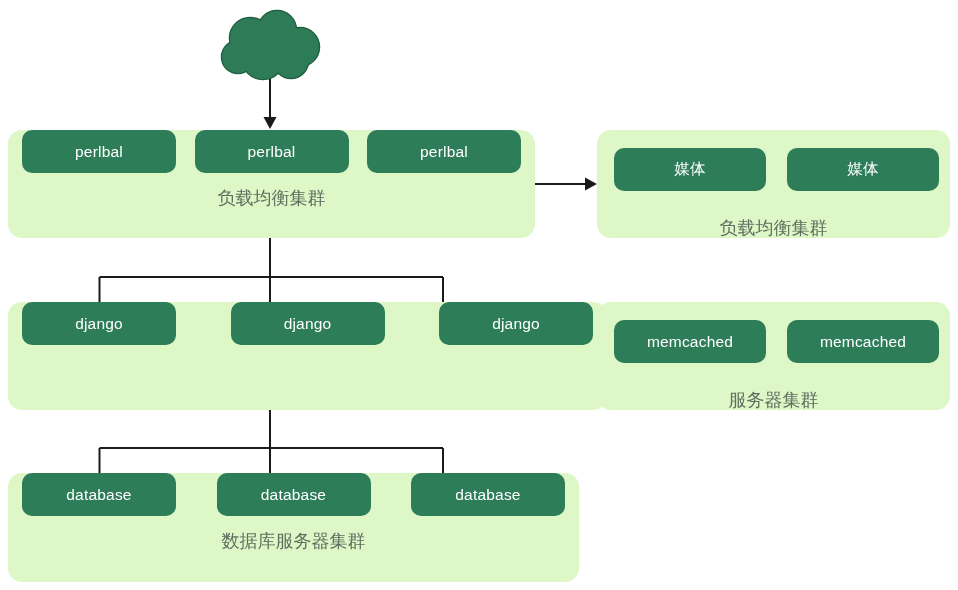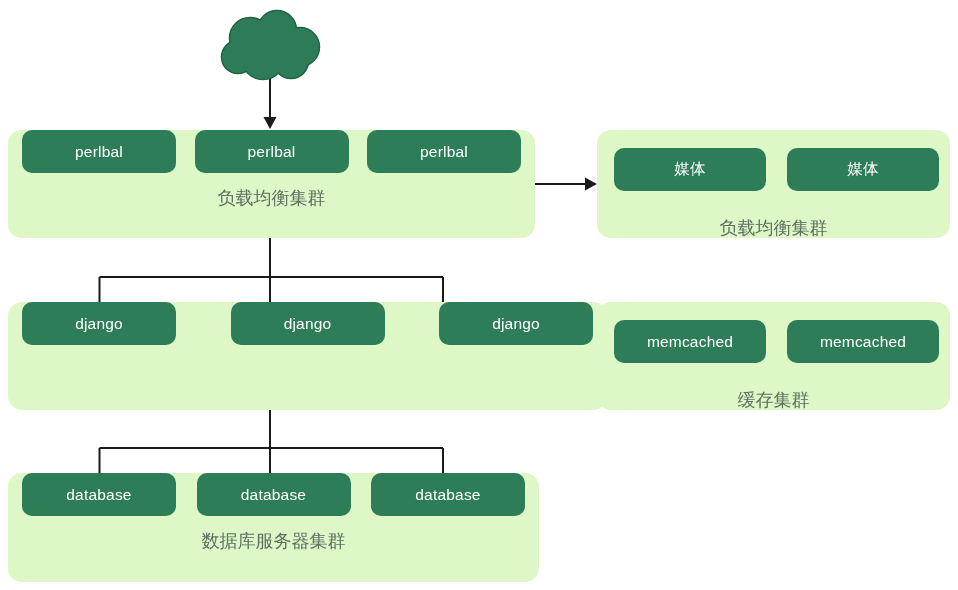--- a/index.html
+++ b/index.html
@@ -24,21 +24,21 @@
   .cluster {
     position: absolute;
     background: #def7c6;
     border-radius: 14px;
     box-sizing: border-box;
   }
   .cluster-lb      { left: 8px;   top: 130px; width: 527px; height: 108px; }
   .cluster-media   { left: 597px; top: 130px; width: 353px; height: 108px; }
   .cluster-web     { left: 8px;   top: 302px; width: 599px; height: 108px; }
   .cluster-cache   { left: 597px; top: 302px; width: 353px; height: 108px; }
-  .cluster-db      { left: 8px;   top: 473px; width: 531px; height: 109px; }
+  .cluster-db      { left: 8px;   top: 473px; width: 571px; height: 109px; }
   .node-row {
     display: flex;
     justify-content: space-between;
     padding: 0 14px 0 14px;
   }
   .cluster-media .node-row,
   .cluster-cache .node-row {
     padding: 18px 11px 12px 17px;
   }
   .node {
@@ -149,21 +149,21 @@
       <div class="node node-wide">django</div>
       <div class="node node-wide">django</div>
     </div>
   </div>
 
   <div class="cluster cluster-cache">
     <div class="node-row">
       <div class="node node-half">memcached</div>
       <div class="node node-half">memcached</div>
     </div>
-    <div class="cluster-label">缓存集群</div>
+    <div class="cluster-label">服务器集群</div>
   </div>
 
   <div class="cluster cluster-db">
     <div class="node-row">
       <div class="node node-wide">database</div>
       <div class="node node-wide">database</div>
       <div class="node node-wide">database</div>
     </div>
     <div class="cluster-label">数据库服务器集群</div>
   </div>

